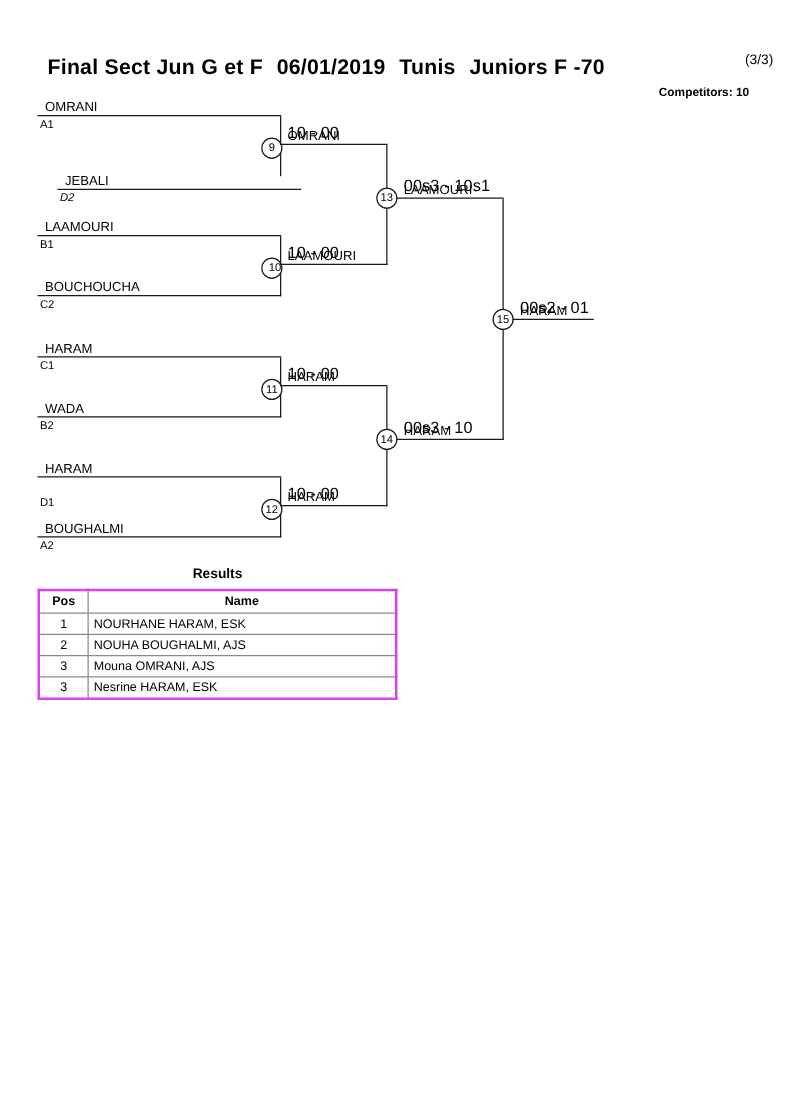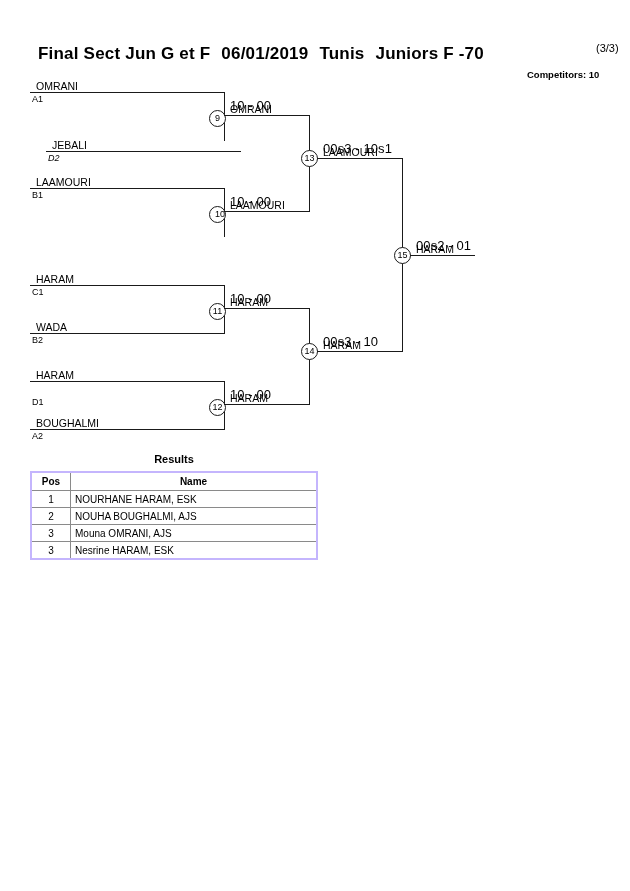--- a/index.html
+++ b/index.html
@@ -115,21 +115,21 @@
     width: 288px;
     text-align: center;
     font-size: 11px;
     font-weight: bold;
   }
   #results-table {
     position: absolute;
     left: 30px;
     top: 471px;
     width: 288px;
-    border: 2px solid #c4b5fd;
+    border: 2px solid #d946ef;
     border-collapse: collapse;
     background: #ffffff;
   }
   #results-table th, #results-table td {
     border: 1px solid #8a8a8a;
     font-size: 10px;
     height: 16px;
     padding: 0 4px;
     font-weight: normal;
   }
@@ -171,20 +171,25 @@
     <span class="nm">OMRANI</span>
     <span class="rule" style="width:86px;"></span>
     <span class="score">10 - 00</span>
   </div>
 
   <div class="slot" style="left:30px; top:172px; width:195px; height:17px;">
     <span class="nm">LAAMOURI</span>
     <span class="rule" style="width:195px;"></span>
     <span class="sub" style="top:18px;">B1</span>
   </div>
+  <div class="slot" style="left:30px; top:220px; width:195px; height:17px;">
+    <span class="nm">BOUCHOUCHA</span>
+    <span class="rule" style="width:195px;"></span>
+    <span class="sub" style="top:18px;">C2</span>
+  </div>
   <div class="vline" style="left:224px; top:189px; height:48px;"></div>
   <div class="bubble" style="left:209px; top:206px;text-align:right;">10</div>
   <div class="slot" style="left:224px; top:195px; width:86px; height:17px;">
     <span class="nm">LAAMOURI</span>
     <span class="rule" style="width:86px;"></span>
     <span class="score">10 - 00</span>
   </div>
 
   <div class="slot" style="left:30px; top:269px; width:195px; height:17px;">
     <span class="nm">HARAM</span>

